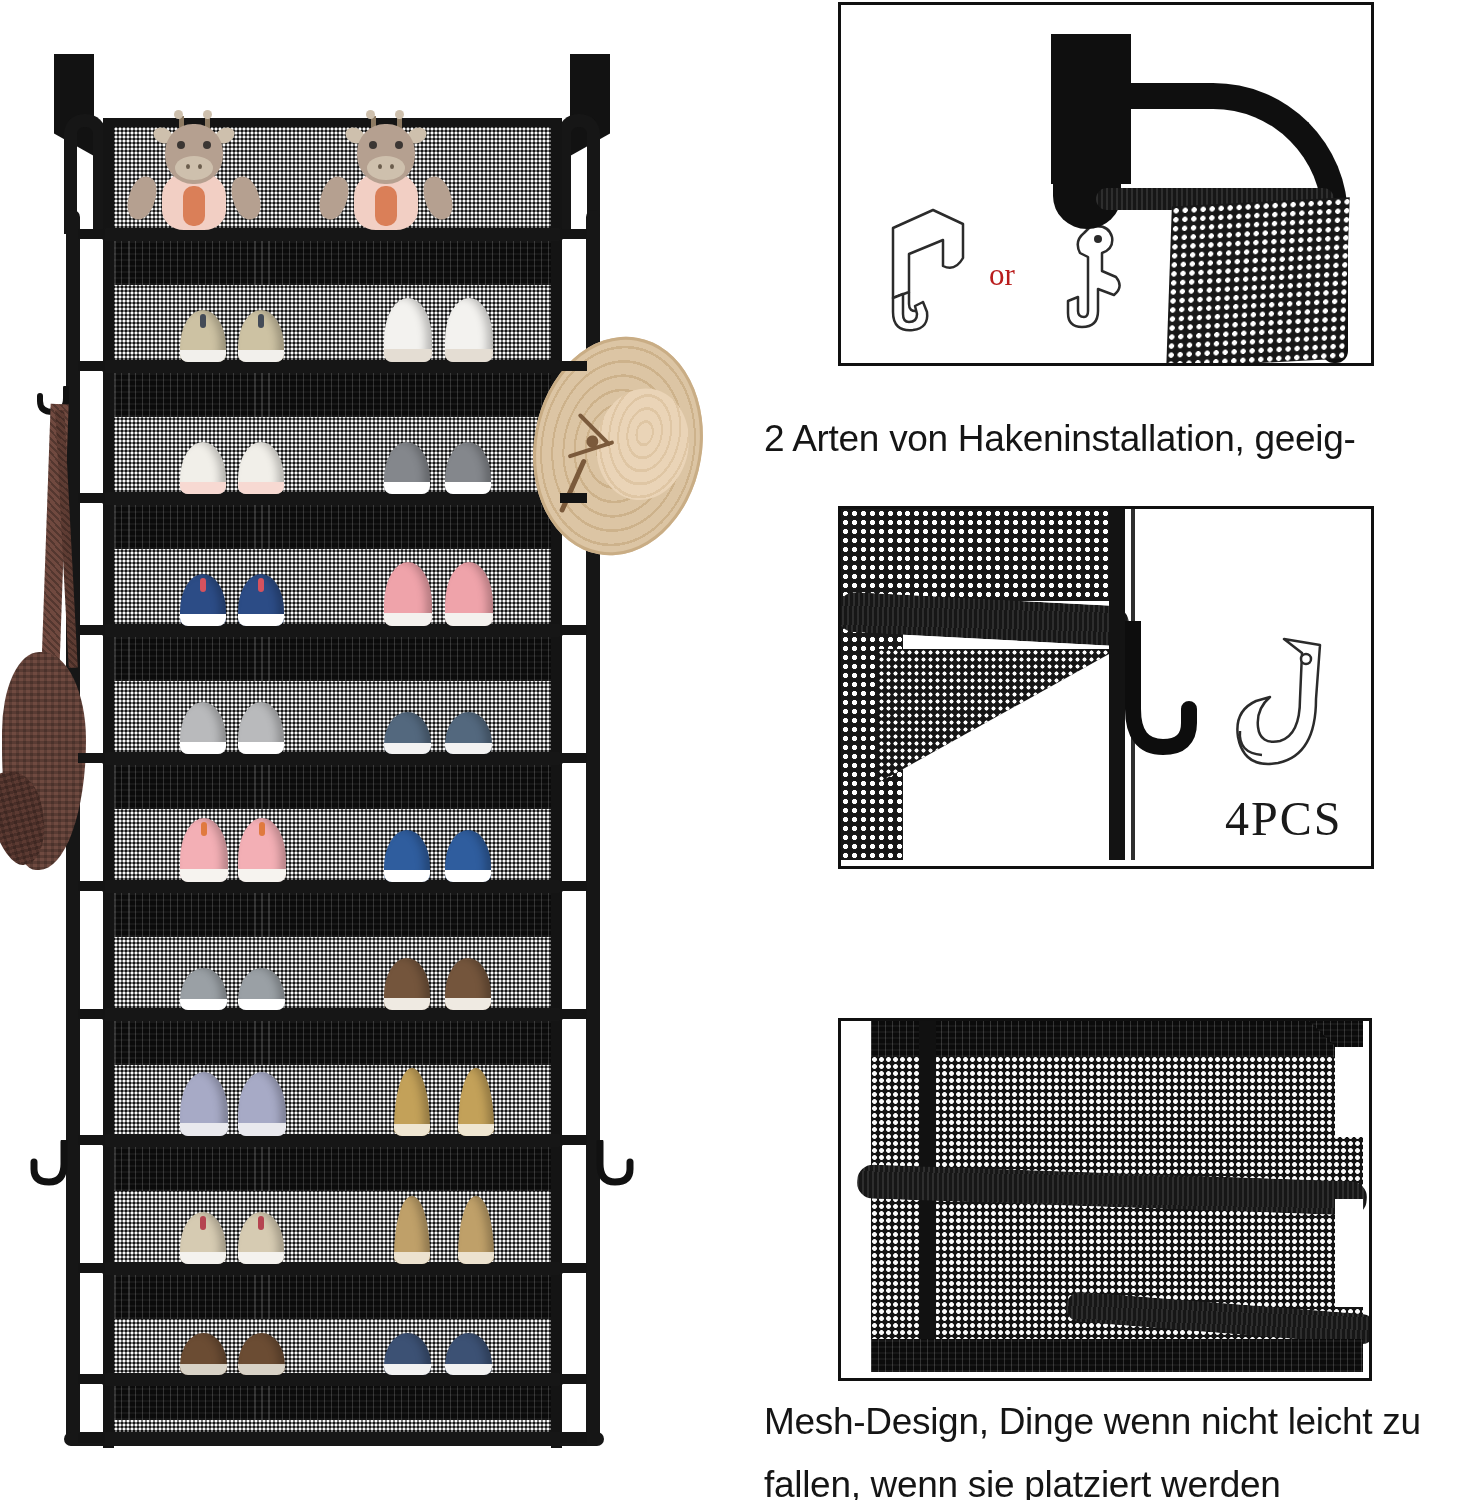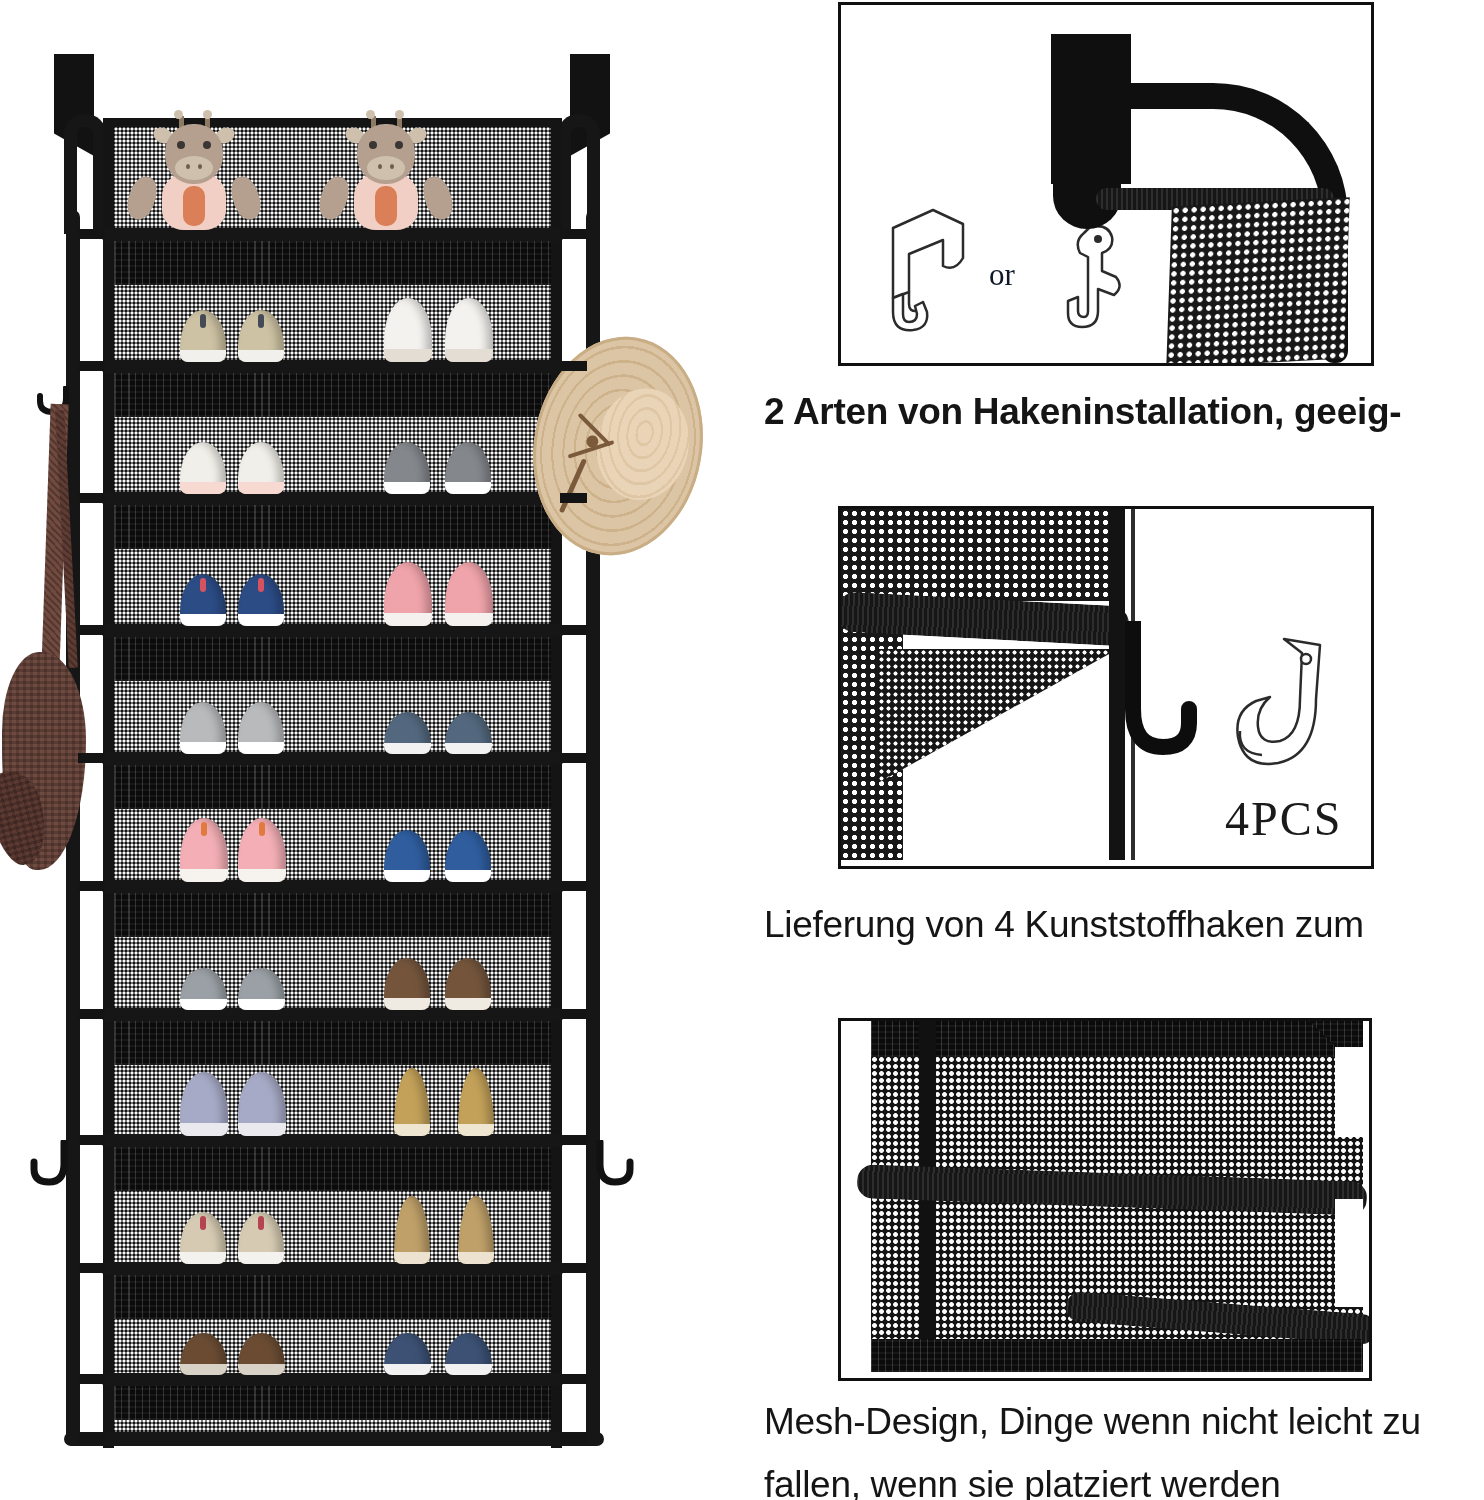--- a/index.html
+++ b/index.html
@@ -301,39 +301,39 @@
   <div class="box" style="left:838px;top:2px;width:530px;height:358px;">
 
     <svg class="abs" style="left:38px;top:175px;" width="92" height="158" viewBox="0 0 92 158">
       <g fill="#fff" stroke="#2b2b2b" stroke-width="2.5" stroke-linejoin="round">
         <path d="M14,48 L54,30 L84,44 L84,78 Q76,92 64,86 L64,60 L30,74 L30,112 L14,118 Z"></path>
         <path d="M14,118 L14,132 Q14,152 34,150 Q50,148 48,132 L44,122 L36,126 L38,134 Q38,142 30,142 Q24,142 24,134 L24,114 Z"></path>
         <path d="M30,112 L30,124 Q30,132 38,131" fill="none"></path>
       </g>
     </svg>
 
-    <div class="abs serif" style="left:148px;top:252px;font-size:31px;color:#0f172a;">or</div>
+    <div class="abs serif" style="left:148px;top:252px;font-size:31px;color:#b91c1c;">or</div>
 
     <svg class="abs" style="left:205px;top:218px;" width="92" height="122" viewBox="0 0 92 122">
       <g fill="#fff" stroke="#2b2b2b" stroke-width="2.5" stroke-linejoin="round">
         <path d="M44,4 Q62,0 66,14 Q68,26 56,30 L56,48 L70,54 Q78,64 68,72 L52,66 L52,88 Q52,104 36,104 Q22,104 22,90 L22,78 L32,74 L32,88 Q32,94 38,94 Q42,94 42,88 L42,34 L34,30 Q28,18 38,10 Z"></path>
         <circle cx="52" cy="16" r="4" fill="#2b2b2b" stroke="none"></circle>
       </g>
     </svg>
 
     <div class="abs" style="left:210px;top:29px;width:80px;height:150px;background:#0f0f0f;"></div>
     <div class="abs" style="left:212px;top:158px;width:68px;height:66px;background:#0f0f0f;border-radius:0 0 50% 50%;"></div>
     <div class="abs" style="left:262px;top:78px;width:245px;height:150px;box-sizing:border-box;
                 border-top:26px solid #0f0f0f;border-right:26px solid #0f0f0f;border-radius:0 135px 0 0;"></div>
     <div class="abs" style="left:481px;top:212px;width:26px;height:146px;background:#0f0f0f;border-radius:0 0 12px 12px;"></div>
     <div class="abs tube-tex" style="left:255px;top:183px;width:238px;height:22px;border-radius:11px;"></div>
     <div class="abs mesh-big" style="left:328px;top:197px;width:178px;height:161px;transform:skewY(-5deg) rotate(2deg);"></div>
   </div>
 
-  <div class="caption" style="top:380px;font-weight:bold;">
+  <div class="caption" style="top:407px;">
     <div>2 Arten von Hakeninstallation, geeig-</div>
   </div>
 
   <div class="box" style="left:838px;top:506px;width:530px;height:357px;">
     <div class="abs mesh-big" style="left:0;top:0;width:62px;height:351px;"></div>
     <div class="abs mesh-big" style="left:62px;top:0;width:208px;height:92px;"></div>
     <div class="abs tube-tex" style="left:-4px;top:90px;width:292px;height:40px;border-radius:18px;transform:rotate(3deg);"></div>
     <div class="abs mesh-med" style="left:37px;top:140px;width:240px;height:134px;clip-path:polygon(0 0,100% 0,0 100%);"></div>
     <div class="abs" style="left:268px;top:0;width:16px;height:351px;background:#131313;"></div>
     <div class="abs" style="left:290px;top:0;width:4px;height:351px;background:#2e2e2e;"></div>
@@ -346,21 +346,20 @@
       <g fill="#fff" stroke="#2b2b2b" stroke-width="2.5" stroke-linejoin="round">
         <path d="M58,4 L94,10 L90,64 Q90,120 52,128 Q18,134 12,102 Q8,76 30,66 L44,62 Q30,74 32,92 Q34,110 54,106 Q74,100 74,64 L76,18 Z"></path>
         <path d="M14,96 Q12,118 36,120" fill="none"></path>
         <circle cx="80" cy="24" r="5" fill="#fff"></circle>
       </g>
     </svg>
     <div class="abs serif" style="left:384px;top:282px;font-size:48px;color:#1a1a1a;letter-spacing:2px;">4PCS</div>
   </div>
 
   <div class="caption" style="top:893px;">
-    <div>Lieferung von 4 Kunststoffhaken zum</div>
   </div>
 
   <div class="box" style="left:838px;top:1018px;width:528px;height:357px;">
     <div class="abs mesh-light" style="left:30px;top:0;width:492px;height:351px;background-size:7px 7px;
                 background-image:radial-gradient(circle at 3.5px 3.5px,#fafafa 2.1px,rgba(250,250,250,0) 2.6px);"></div>
     <div class="abs" style="left:4px;top:0;width:26px;height:351px;background:#fff;"></div>
     <div class="abs mesh-dark" style="left:30px;top:0;width:492px;height:36px;"></div>
     <div class="abs mesh-dark" style="left:468px;top:0;width:54px;height:52px;clip-path:polygon(0 0,100% 0,100% 100%);"></div>
     <div class="abs" style="left:78px;top:0;width:17px;height:351px;background:#111;"></div>
     <div class="abs tube-tex" style="left:16px;top:152px;width:510px;height:34px;border-radius:16px;transform:rotate(2deg);"></div>

